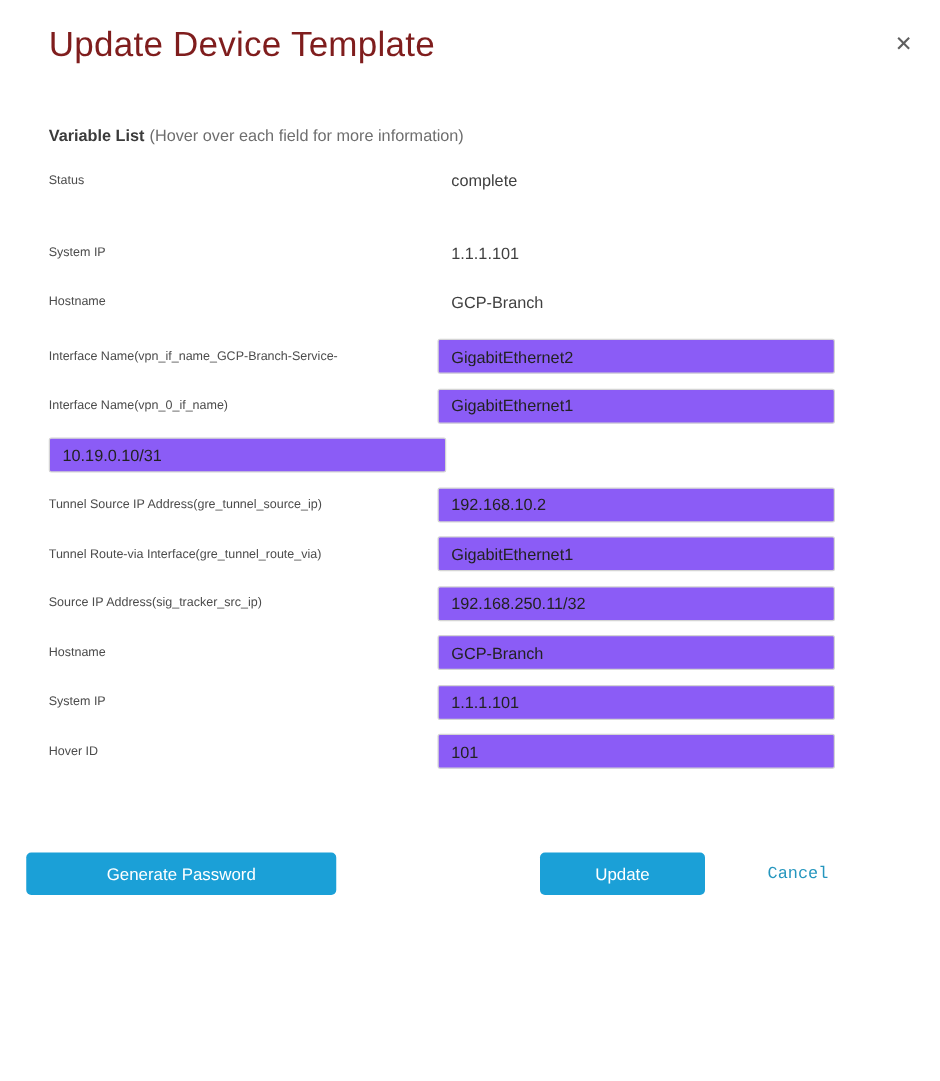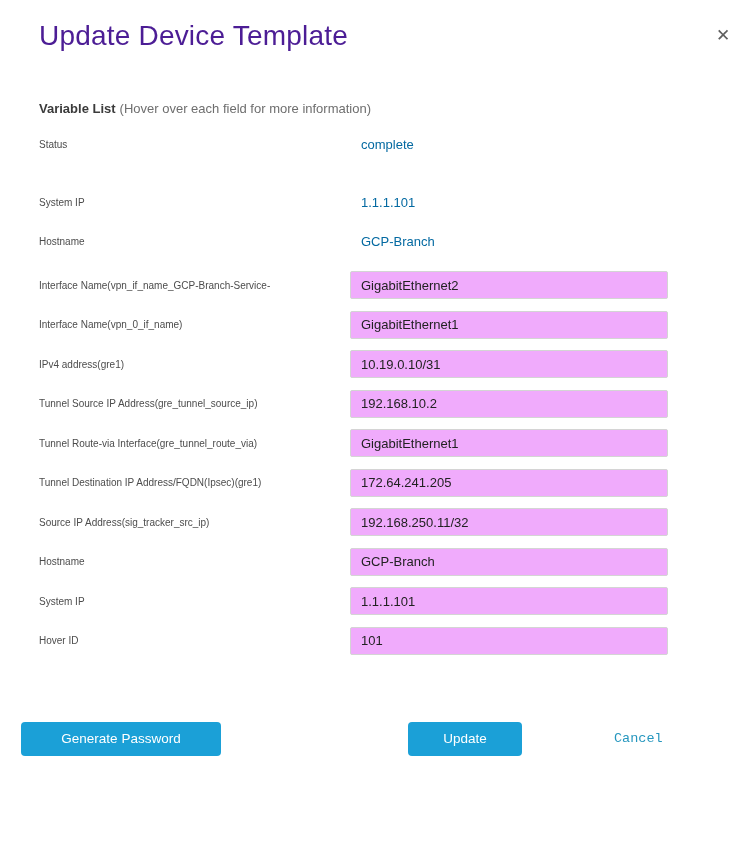--- a/index.html
+++ b/index.html
@@ -4,46 +4,46 @@
 <style>
   * { margin:0; padding:0; box-sizing:border-box; }
   html,body { width:752px; height:865px; background:#ffffff; overflow:hidden;
     font-family:"Liberation Sans", sans-serif; }
   .modal { position:relative; width:752px; height:865px; background:#fff; }
 
   .close-btn { position:absolute; top:4px; right:18px; width:22px; height:22px;
     display:flex; align-items:center; justify-content:center; cursor:pointer;
     color:#5f5f5f; font-size:17px; font-weight:300; line-height:1; }
 
-  .title { margin:20px 0 0 39px; font-size:28px; font-weight:400; color:#4c1d95;
+  .title { margin:20px 0 0 39px; font-size:28px; font-weight:400; color:#7f1d1d;
     letter-spacing:0.2px; }
 
   .section-heading { margin:49px 0 0 39px; font-size:13px; color:#6e6e6e; }
   .section-heading .strong { font-weight:700; color:#3b3b3b; margin-right:4px;margin-top:36px; }
 
   .rows { margin-top:19px; }
   .row { display:flex; align-items:center; padding-left:39px; }
   .row .label { width:311px; min-width:311px; font-size:10px; color:#4c4c4c;
     white-space:nowrap; overflow:hidden; }
 
   .srow { height:18px; margin-bottom:21px; }
   .srow.gap-after { margin-bottom:40px; }
-  .srow .static-value { font-size:13px; color:#0369a1; padding-left:11px; }
+  .srow .static-value { font-size:13px; color:#404040; padding-left:11px; }
 
   .irow { height:28px; margin-bottom:11.5px; }
   .field-input { width:318px; height:28px; border:1px solid #d4d4d4; border-radius:2px;
-    background:#f0abfc; font-family:"Liberation Sans", sans-serif; font-size:13px;
+    background:#8b5cf6; font-family:"Liberation Sans", sans-serif; font-size:13px;
     color:#222; padding:0 10px; outline:none; }
 
   .footer { position:relative; height:34px; margin-top:67px; }
   .btn { position:absolute; top:0; height:34px; border:none; border-radius:4px;
     background:#1ba0d7; color:#ffffff; font-family:"Liberation Sans", sans-serif;
     font-size:13.5px; cursor:pointer; }
-  .btn-generate { left:21px; width:200px; }
-  .btn-update { left:408px; width:114px; }
+  .btn-generate { left:21px; width:248px; }
+  .btn-update { left:432px; width:132px; }
   .cancel-link { position:absolute; top:0; left:614px; height:34px; display:flex;
     align-items:center; color:#2596be; font-size:13.5px; cursor:pointer;
     background:none; border:none; font-family:Liberation Mono, monospace; }
 </style>
 </head>
 <body>
 
 <div class="modal">
 
   <div class="close-btn">✕</div>
@@ -77,38 +77,33 @@
       <input class="field-input" type="text" value="GigabitEthernet2" style="">
     </div>
 
 
     <div class="row irow">
       <div class="label">Interface Name(vpn_0_if_name)</div>
       <input class="field-input" type="text" value="GigabitEthernet1" style="">
     </div>
 
     <div class="row irow">
-      <div class="label">IPv4 address(gre1)</div>
       <input class="field-input" type="text" value="10.19.0.10/31" style="">
     </div>
 
     <div class="row irow">
       <div class="label">Tunnel Source IP Address(gre_tunnel_source_ip)</div>
       <input class="field-input" type="text" value="192.168.10.2" style="">
     </div>
 
     <div class="row irow">
       <div class="label">Tunnel Route-via Interface(gre_tunnel_route_via)</div>
       <input class="field-input" type="text" value="GigabitEthernet1" style="">
     </div>
 
-    <div class="row irow">
-      <div class="label">Tunnel Destination IP Address/FQDN(Ipsec)(gre1)</div>
-      <input class="field-input" type="text" value="172.64.241.205" style="">
-    </div>
 
     <div class="row irow">
       <div class="label">Source IP Address(sig_tracker_src_ip)</div>
       <input class="field-input" type="text" value="192.168.250.11/32" style="">
     </div>
 
     <div class="row irow">
       <div class="label">Hostname</div>
       <input class="field-input" type="text" value="GCP-Branch" style="">
     </div>

